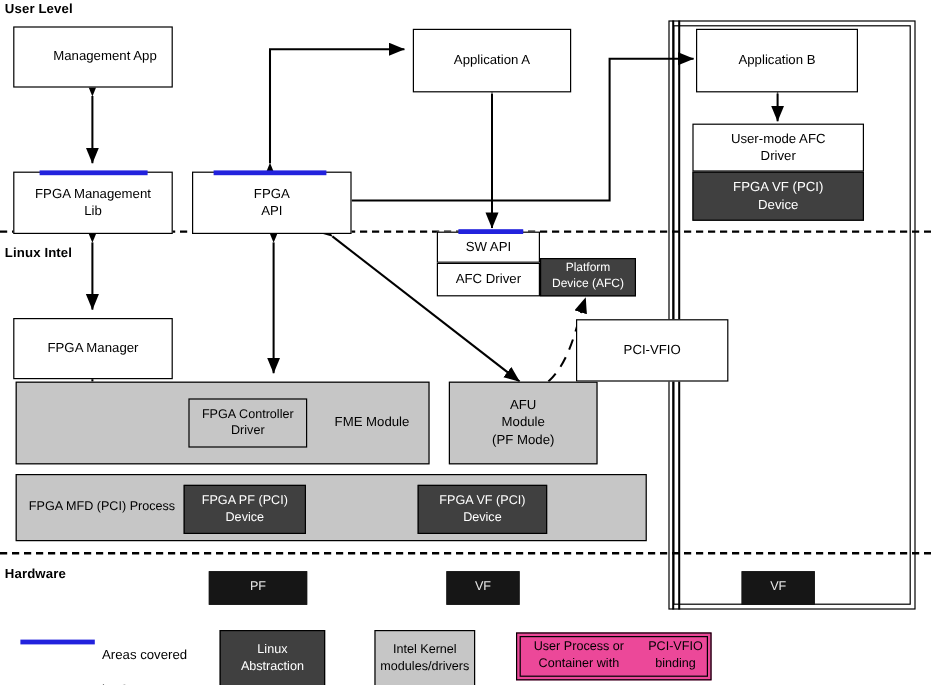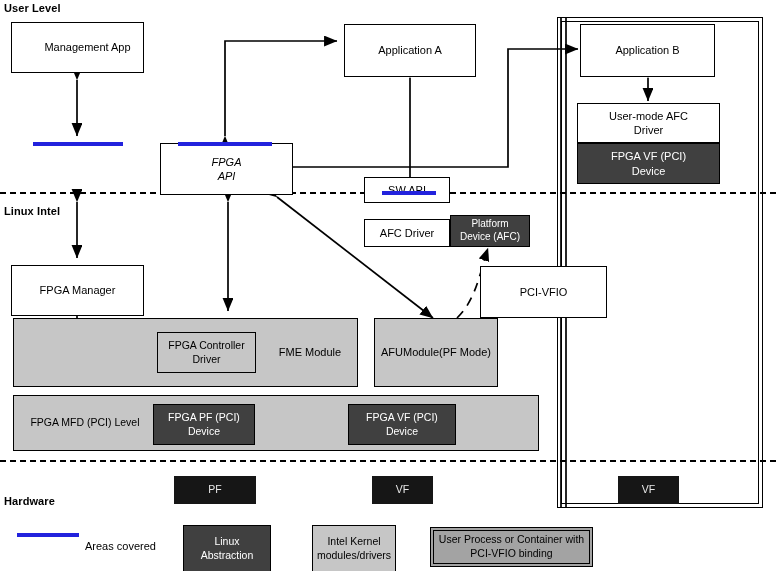--- a/index.html
+++ b/index.html
@@ -68,30 +68,34 @@
 
       <path d="M457,318 C476,300 480,272 488,248" stroke-dasharray="9,7" marker-end="url(#ah)"></path>
 
       <line x1="561" y1="17" x2="561" y2="508"></line>
       <line x1="566" y1="17" x2="566" y2="508"></line>
     </g>
   </svg>
 
   <div class="lvl" style="left:4px; top:2px;">User Level</div>
   <div class="lvl" style="left:4px; top:205px;">Linux Intel</div>
-  <div class="lvl" style="left:4px; top:495px;">Hardware</div>
+  <div class="lvl" style="left:4px; top:473px;">Hardware</div>
 
   <div class="dash" style="left:0px; top:192px; width:776px;"></div>
   <div class="dash" style="left:0px; top:460px; width:776px;"></div>
 
   <div class="box" style="left:11px; top:22px; width:133px; height:51px;padding-left:20px;">Management App</div>
 
+  <div class="box" style="left:11px; top:143px; width:133px; height:52px; flex-direction:column;">
+    <span>FPGA Management</span>
+    <span>Lib</span>
+  </div>
   <div class="cblue" style="left:33px; top:142px; width:90px;"></div>
 
-  <div class="box" style="left:160px; top:143px; width:133px; height:52px; flex-direction:column;font-style:italic;">
+  <div class="box" style="left:160px; top:143px; width:133px; height:52px; flex-direction:column;">
     <span>FPGA</span>
     <span>API</span>
   </div>
   <div class="cblue" style="left:178px; top:142px; width:94px;"></div>
 
   <div class="box" style="left:344px; top:24px; width:132px; height:53px;">Application A</div>
 
   <div class="container" style="left:557px; top:17px; width:206px; height:491px;">
     <div class="inner"></div>
   </div>
@@ -101,49 +105,49 @@
   <div class="box" style="left:577px; top:103px; width:143px; height:40px; flex-direction:column;">
     <span>User-mode AFC</span>
     <span>Driver</span>
   </div>
 
   <div class="box dgray" style="left:577px; top:143px; width:143px; height:41px; flex-direction:column;">
     <span>FPGA VF (PCI)</span>
     <span>Device</span>
   </div>
 
-  <div class="box thin" style="left:364px; top:177px; width:86px; height:26px;text-align:center;">SW API</div>
+  <div class="box thin" style="left:364px; top:193px; width:86px; height:26px;text-align:center;">SW API</div>
   <div class="cblue" style="left:382px; top:191px; width:54px;"></div>
 
   <div class="box thin" style="left:364px; top:219px; width:86px; height:28px;">AFC Driver</div>
 
   <div class="box dgray thin" style="left:450px; top:215px; width:80px; height:32px; flex-direction:column; font-size:10px;">
     <span>Platform</span>
     <span>Device (AFC)</span>
   </div>
 
   <div class="box" style="left:480px; top:266px; width:127px; height:52px;">PCI-VFIO</div>
 
   <div class="box" style="left:11px; top:265px; width:133px; height:51px;">FPGA Manager</div>
 
   <div class="box gray left" style="left:13px; top:318px; width:345px; height:69px;"></div>
   <div class="box gray" style="left:157px; top:332px; width:99px; height:41px; flex-direction:column; font-size:10.5px;">
     <span>FPGA Controller</span>
     <span>Driver</span>
   </div>
   <div class="box nob" style="left:262px; top:340px; width:96px; height:24px; background:transparent;">FME Module</div>
 
-  <div class="box gray" style="left:374px; top:318px; width:124px; height:69px; flex-direction:row;">
+  <div class="box gray" style="left:374px; top:318px; width:124px; height:69px; flex-direction:column;">
     <span>AFU</span>
     <span>Module</span>
     <span>(PF Mode)</span>
   </div>
 
   <div class="box gray left" style="left:13px; top:395px; width:526px; height:56px;"></div>
-  <div class="box nob" style="left:20px; top:412px; width:130px; height:22px; background:transparent; font-size:10.5px;">FPGA MFD (PCI) Level</div>
+  <div class="box nob" style="left:20px; top:412px; width:130px; height:22px; background:transparent; font-size:10.5px;">FPGA MFD (PCI) Process</div>
 
   <div class="box dgray" style="left:153px; top:404px; width:102px; height:41px; flex-direction:column; font-size:10.5px;">
     <span>FPGA PF (PCI)</span>
     <span>Device</span>
   </div>
 
   <div class="box dgray" style="left:348px; top:404px; width:108px; height:41px; flex-direction:column; font-size:10.5px;">
     <span>FPGA VF (PCI)</span>
     <span>Device</span>
   </div>
@@ -162,19 +166,19 @@
   <div class="legbox" style="left:312px; top:525px; width:84px; height:47px; background:#c6c6c6; color:#000; flex-direction:column;">
     <span>Intel Kernel</span>
     <span>modules/drivers</span>
   </div>
 
   <div class="legbox" style="left:183px; top:525px; width:88px; height:47px; background:#404040; color:#fff; flex-direction:column;">
     <span>Linux</span>
     <span>Abstraction</span>
   </div>
 
-  <div class="legbox" style="left:430px; top:527px; width:163px; height:40px; background:#a3a3a3; color:#000; flex-direction:column; position:absolute;">
+  <div class="legbox" style="left:430px; top:527px; width:163px; height:40px; background:#ec4899; color:#000; flex-direction:row; position:absolute;">
     <span>User Process or Container with</span>
     <span>PCI-VFIO binding</span>
   </div>
   <div style="position:absolute; left:433px; top:530px; width:157px; height:34px; border:1.4px solid #000; box-sizing:border-box;"></div>
 
 </div>
 
 </body></html>

